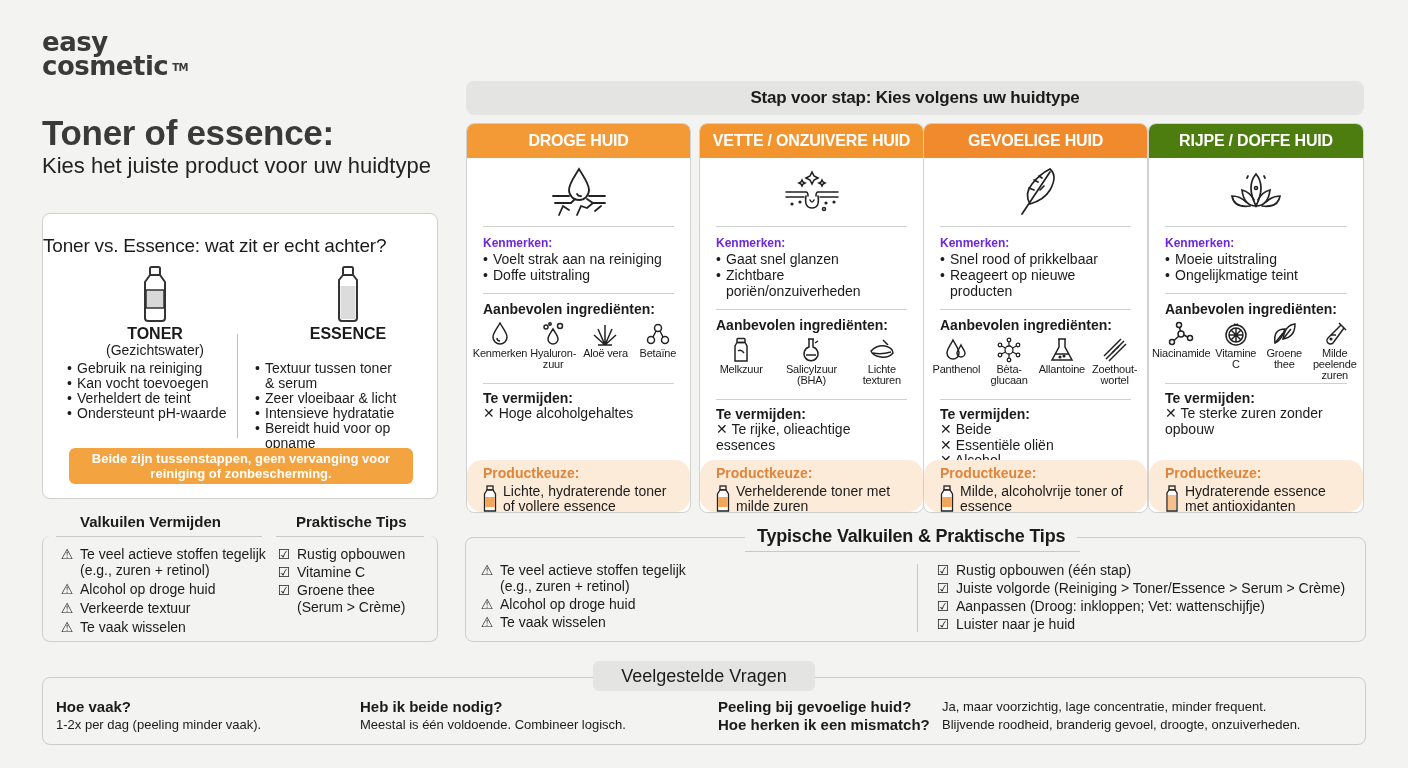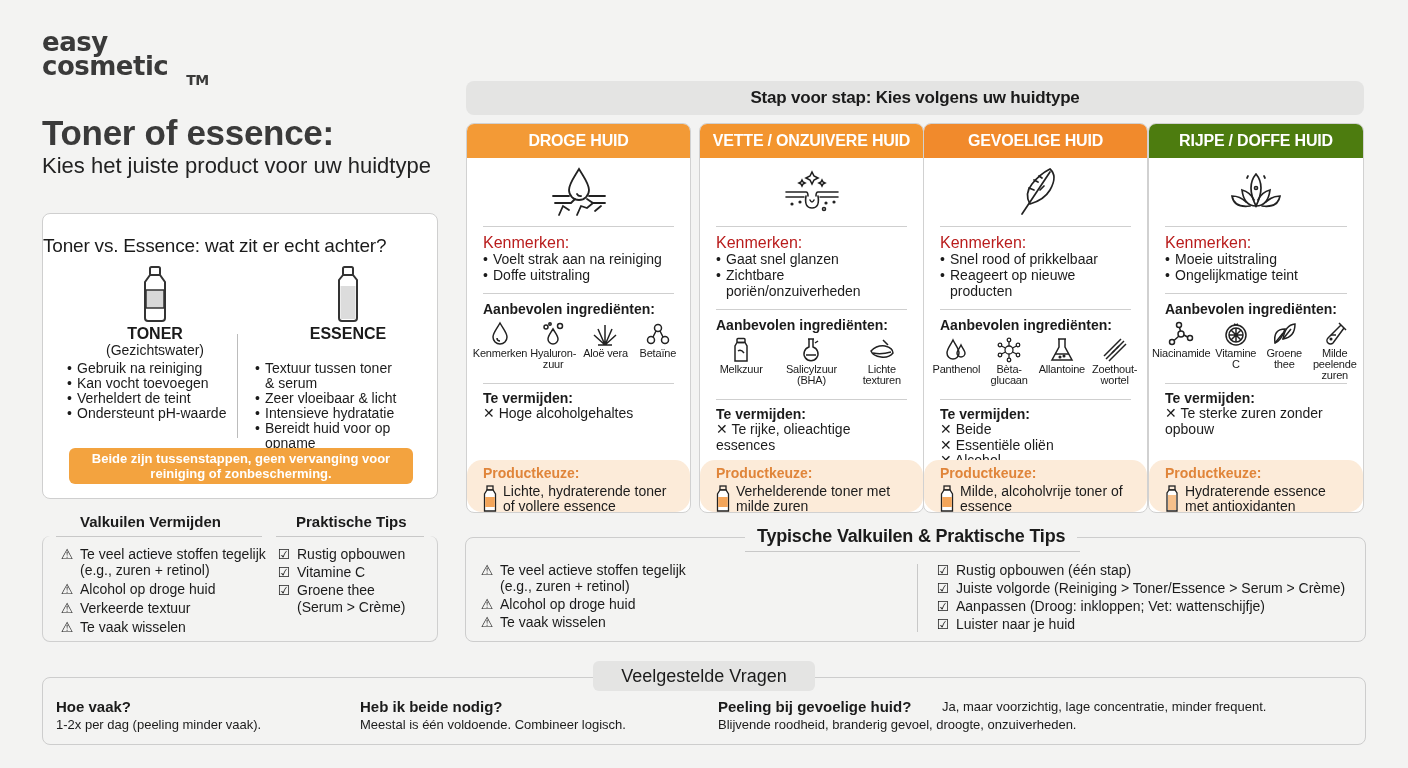--- a/index.html
+++ b/index.html
@@ -7,21 +7,21 @@
   body {
     background: #f3f3f2;
     font-family: "Liberation Sans", "DejaVu Sans", sans-serif;
     color: #1b1b1b;
     position: relative;
   }
   .abs { position: absolute; }
 
   
   .logo { left: 42px; top: 30px; font-family: "DejaVu Sans", sans-serif; font-weight: 700; color: #3a3a3a; line-height: 24px; font-size: 26px; letter-spacing: -0.5px; }
-  .logo .tm { font-size: 14px; vertical-align: top; position: relative; top: 14px; margin-left: 18px; }
+  .logo .tm { font-size: 10px; vertical-align: top; position: relative; top: 2px; margin-left: 4px; }
 
   .page-title { left: 42px; top: 113px; font-size: 35px; font-weight: 700; color: #3a3a3a; letter-spacing: -0.3px; }
   .page-subtitle { left: 42px; top: 153px; font-size: 22px; color: #222; }
 
   
   .compare-card { left: 42px; top: 213px; width: 396px; height: 286px; background: #fff; border: 1px solid #cfcfcf; border-radius: 8px; }
   .compare-title { position: absolute; left: 0; right: 0; top: 21px; text-align: left; font-size: 19px; font-weight: 400; letter-spacing: -0.2px; }
   .col { position: absolute; top: 52px; }
   .col-toner { left: 22px; width: 180px; }
   .col-essence { left: 210px; width: 190px; }
@@ -44,21 +44,21 @@
 
   
   .step-banner { left: 466px; top: 81px; width: 898px; height: 34px; background: #e4e4e3; border-radius: 8px; text-align: center; font-weight: 700; font-size: 17px; line-height: 34px; letter-spacing: -0.2px; }
 
   
   .skin-card { top: 123px; width: 225px; height: 390px; background: #fff; border: 1px solid #d1d1d1; border-radius: 8px; overflow: hidden; }
   .skin-head { height: 34px; color: #fff; text-align: center; font-weight: 700; font-size: 16px; line-height: 34px; letter-spacing: -0.2px; }
   .skin-icon { height: 68px; display: flex; align-items: center; justify-content: center; }
   .hr { margin: 0 16px; height: 1px; background: #cfcfcf; }
   .sect { padding: 0 16px; }
-  .k-label { color: #b91c1c; font-size: 16px; font-weight: 400; margin-top: 8px; line-height: 16px; }
+  .k-label { color: #6d28d9; font-size: 12px; font-weight: 700; margin-top: 8px; line-height: 16px; }
   .k-list { list-style: none; font-size: 14px; line-height: 16px; margin-bottom: 10px; }
   .k-list li { padding-left: 10px; position: relative; }
   .k-list li::before { content: "•"; position: absolute; left: 0; }
   .a-label { font-size: 14px; font-weight: 700; margin-top: 7px; line-height: 16px; }
   .ingr-row { display: flex; justify-content: space-around; margin: 4px 6px 0; height: 62px; }
   .ingr { display: flex; flex-direction: column; align-items: center; width: 54px; }
   .ingr svg { width: 26px; height: 26px; }
   .ingr span { font-size: 11px; line-height: 11px; text-align: center; margin-top: 1px; letter-spacing: -0.2px; }
   .v-label { font-size: 14px; font-weight: 700; margin-top: 6px; line-height: 16px; }
   .v-list { list-style: none; font-size: 14px; line-height: 15.5px; }
@@ -494,15 +494,16 @@
 <div class="abs" style="left:360px; top:698px;">
   <div class="faq-q">Heb ik beide nodig?</div>
   <div class="faq-a">Meestal is één voldoende. Combineer logisch.</div>
 </div>
 <div class="abs" style="left:718px; top:698px; width:630px;">
   <div style="display:flex">
     <div class="faq-q" style="width:224px">Peeling bij gevoelige huid?</div>
     <div class="faq-a">Ja, maar voorzichtig, lage concentratie, minder frequent.</div>
   </div>
   <div style="display:flex">
+    <div class="faq-q" style="width:224px">Hoe herken ik een mismatch?</div>
     <div class="faq-a">Blijvende roodheid, branderig gevoel, droogte, onzuiverheden.</div>
   </div>
 </div>
 
 </body></html>

